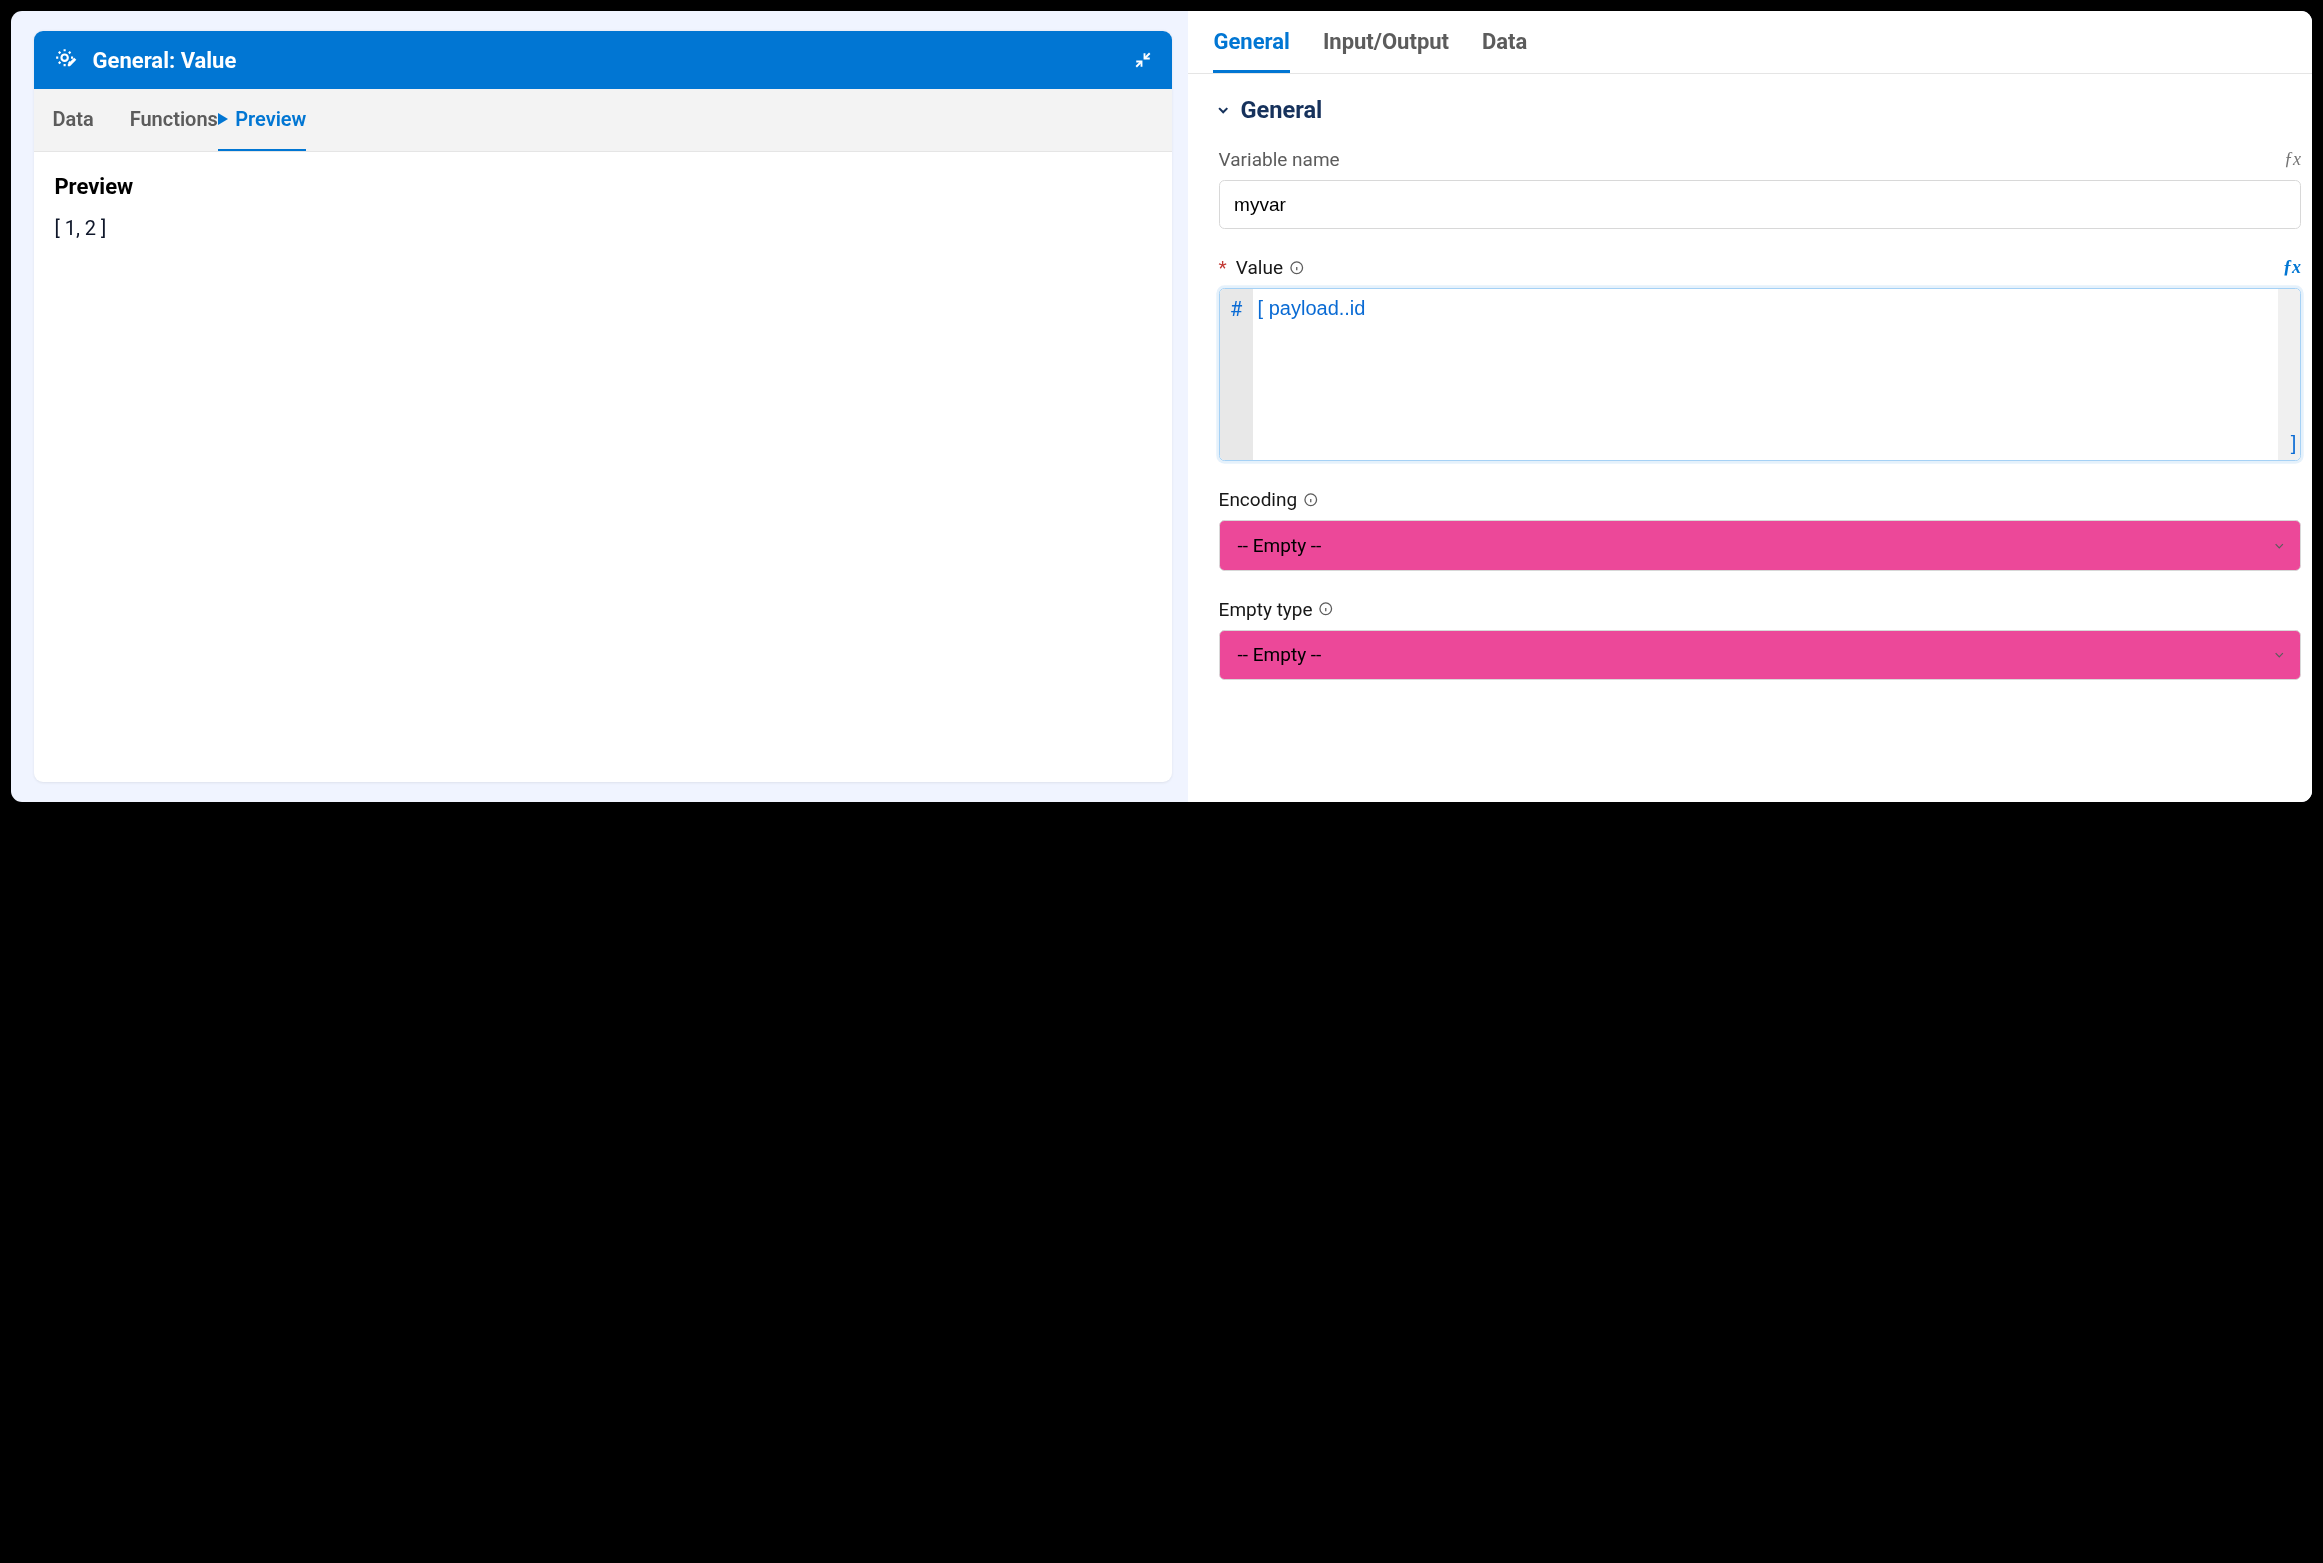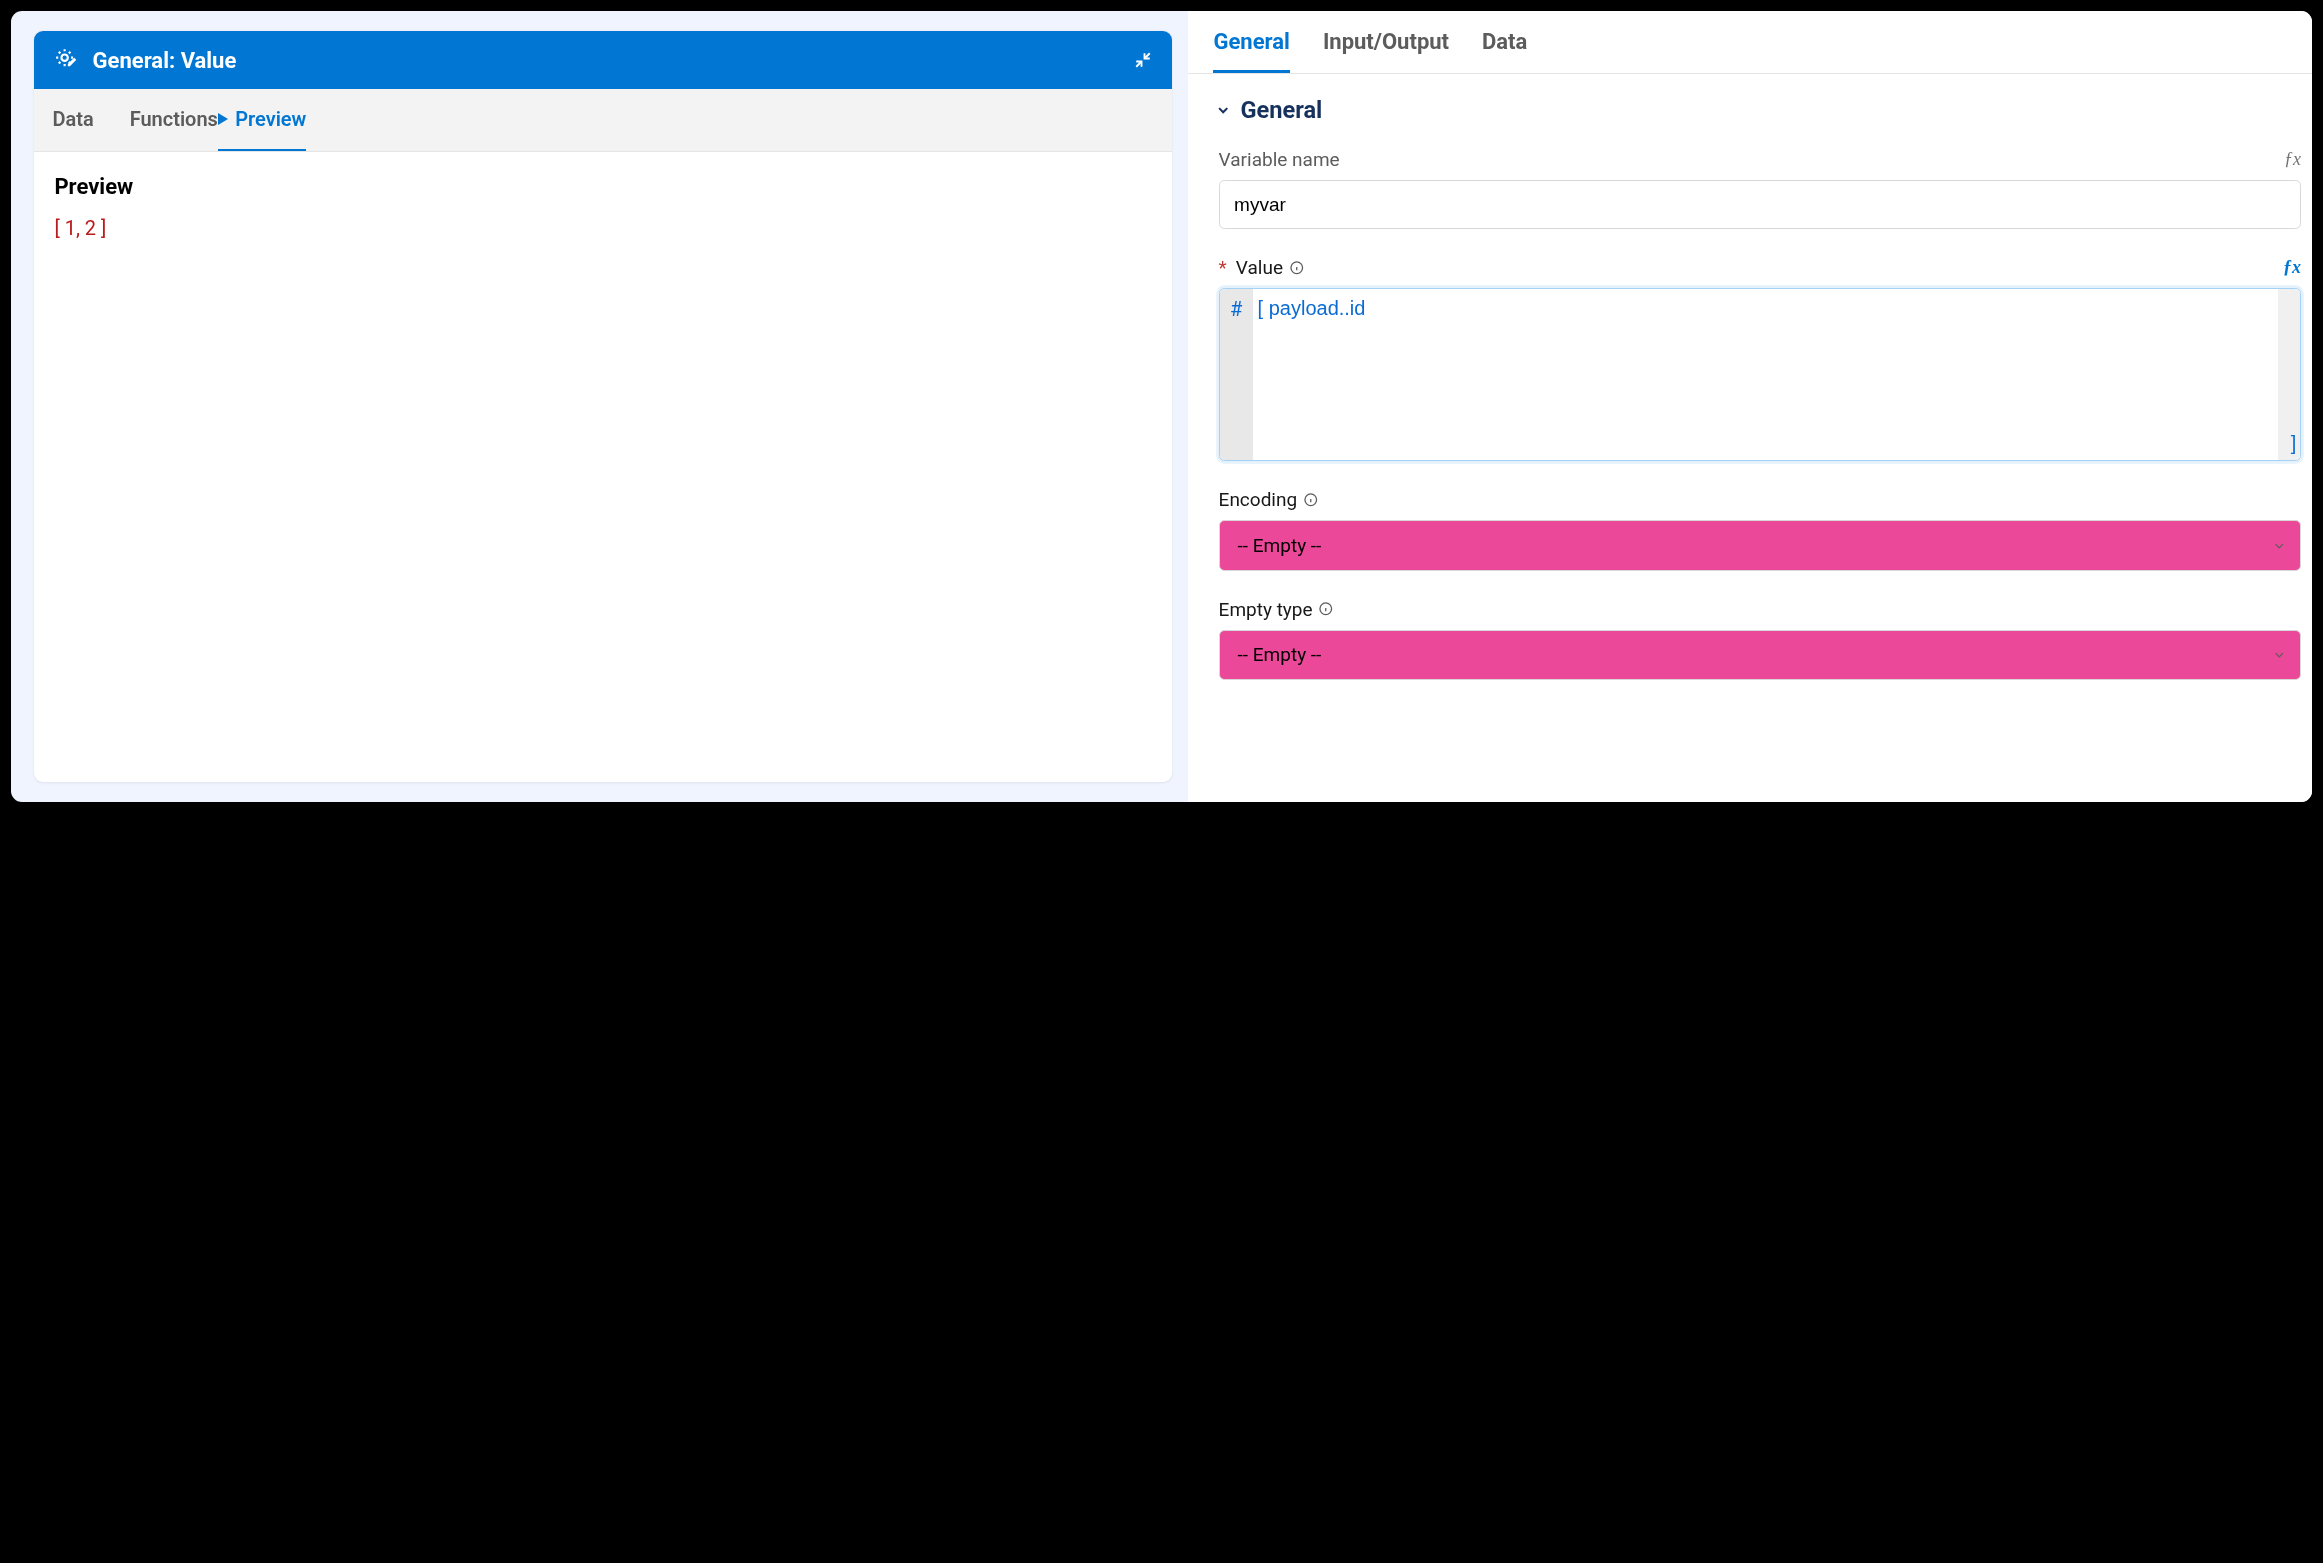--- a/index.html
+++ b/index.html
@@ -120,21 +120,21 @@
     
     .preview-title {
       font-size: 22px;
       font-weight: 700;
       color: #000;
       margin-bottom: 16.4px;
     }
     
     .preview-content {
       font-size: 20px;
-      color: #b91c1c;
+      color: #0f172a;
       font-weight: 400;
     }
     
     
     .right-panel {
       width: 49%;
       background: #fff;
       display: flex;
       flex-direction: column;
     }

